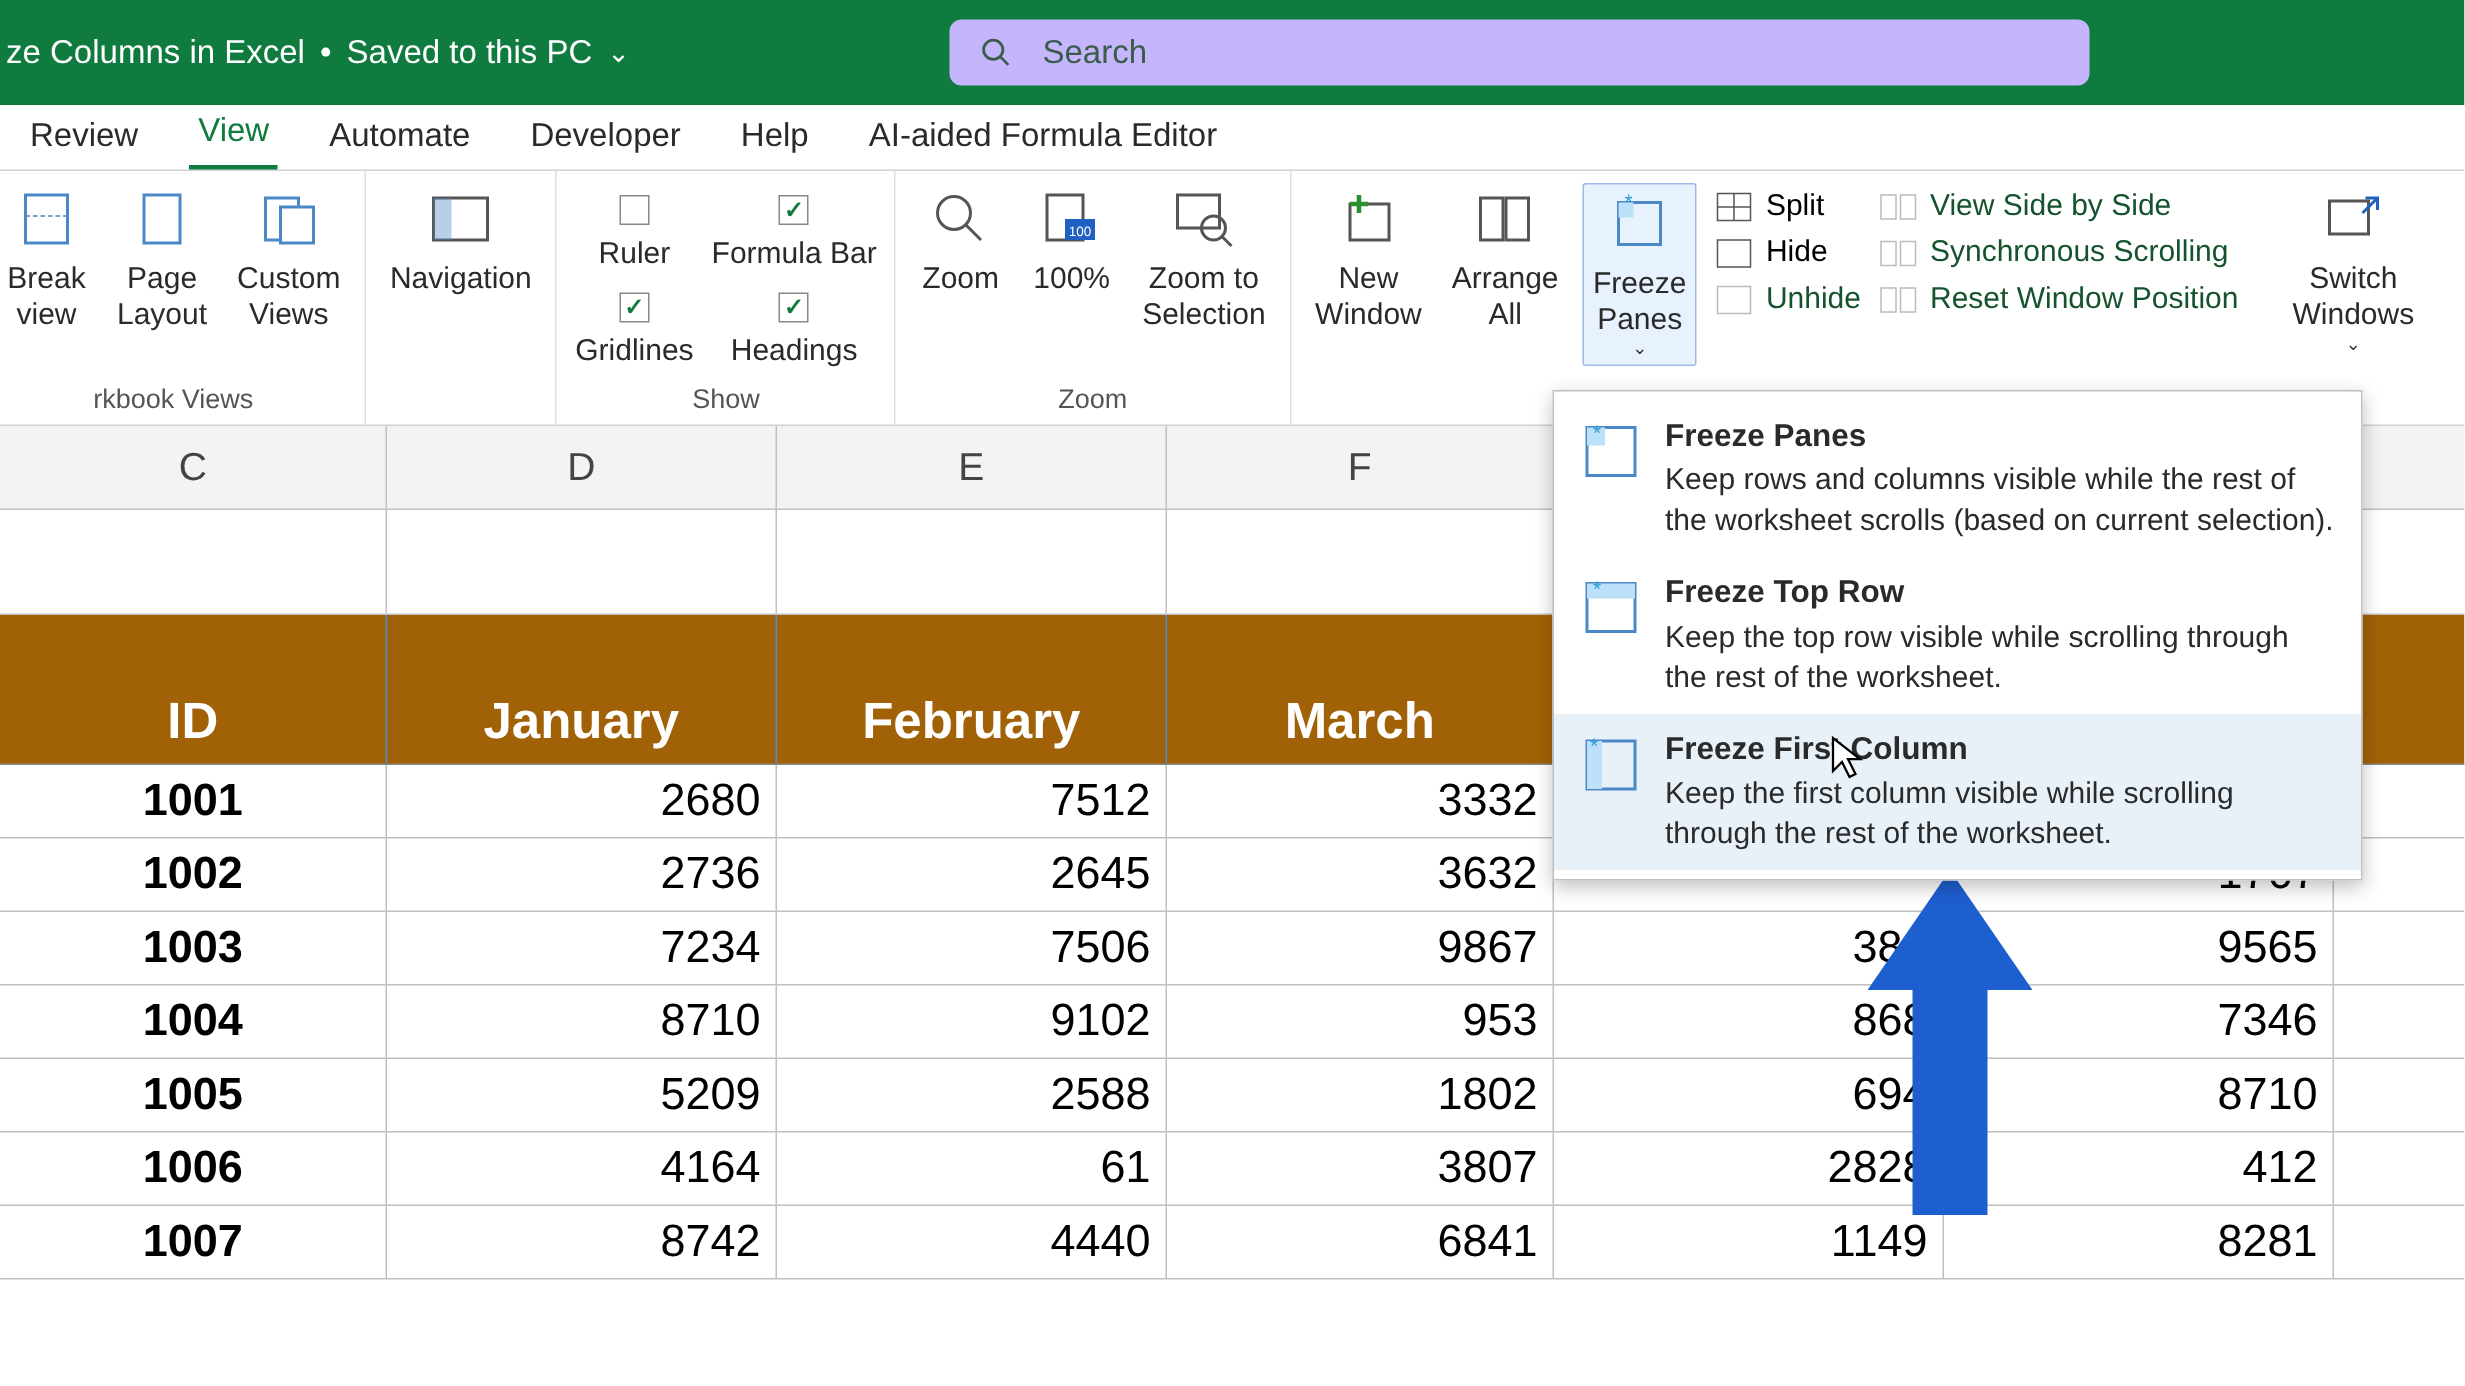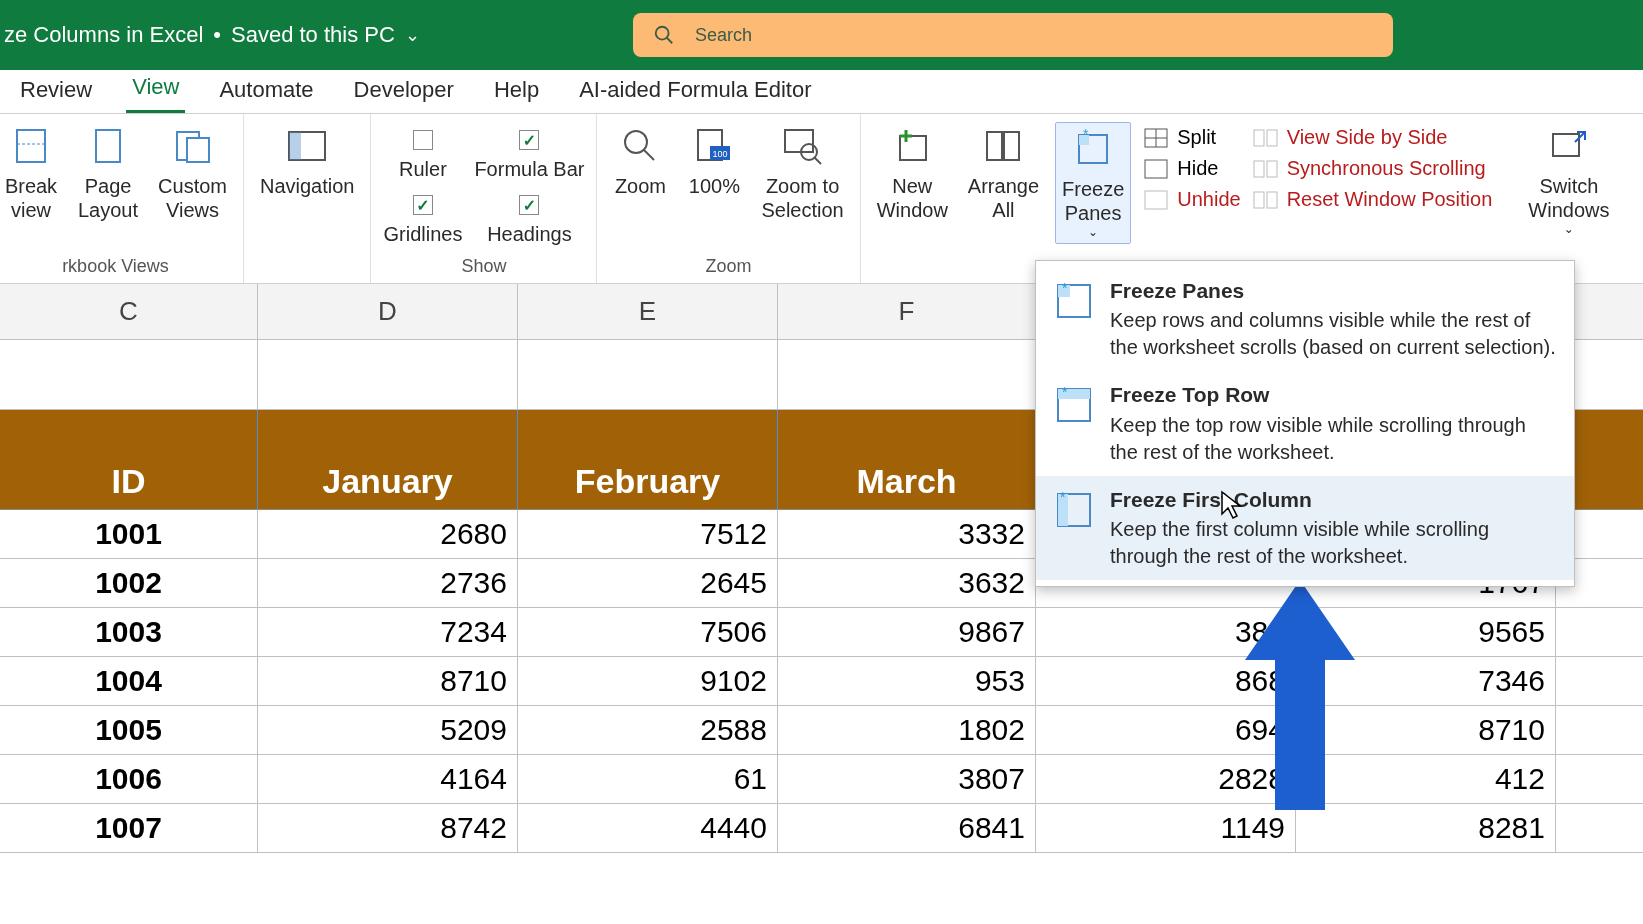--- a/index.html
+++ b/index.html
@@ -1,34 +1,34 @@
 <!DOCTYPE html>
 <html><head>
 <meta charset="utf-8">
 <style>
 * { box-sizing: border-box; margin: 0; padding: 0; font-family: 'Segoe UI', Arial, sans-serif; }
 body { width: 1643px; height: 924px; overflow: hidden; background: #fff; }
 
 .titlebar { height: 70px; background: #0f7b3f; display: flex; align-items: center; color: #fff; padding-left: 0; }
 .titlebar-left { font-size: 22px; padding-left: 4px; flex: 0 0 auto; display:flex; align-items:center; }
 .titlebar-left .chev { margin-left: 10px; font-size: 18px;}
-.searchbox { margin-left: auto; margin-right: 250px; background: #fdba74; height: 44px; width: 760px; border-radius: 8px; display: flex; align-items: center; padding: 0 20px; color: #3a5c48; font-size: 18px; }
+.searchbox { margin-left: auto; margin-right: 250px; background: #c4b5fd; height: 44px; width: 760px; border-radius: 8px; display: flex; align-items: center; padding: 0 20px; color: #3a5c48; font-size: 22px; }
 .searchbox svg { width: 22px; height: 22px; margin-right: 20px; }
 
 .tabs { height: 44px; display: flex; align-items: flex-end; padding-left: 14px; gap: 28px; border-bottom: 1px solid #d0d0d0; font-size: 22px; color: #2a2a2a; }
 .tab { padding: 6px 6px 10px 6px; cursor: pointer; }
 .tab.active { color: #0f7b3f; border-bottom: 3px solid #0f7b3f; font-weight: 400; }
 
 .ribbon { height: 170px; display: flex; border-bottom: 1px solid #d0d0d0; background: #fff; position: relative; }
 .group { border-right: 1px solid #e0e0e0; padding: 8px 12px 4px 12px; display: flex; flex-direction: column; justify-content: space-between; }
 .group-content { display: flex; gap: 12px; align-items: flex-start; flex:1; }
 .group-label { text-align: center; font-size: 18px; color: #555; padding: 4px 0 2px 0; }
 .btn-big { display: flex; flex-direction: column; align-items: center; justify-content: flex-start; width: auto; min-width: 62px; padding: 2px 4px; cursor: pointer; font-size: 20px; color: #2a2a2a; text-align:center; line-height:1.2; }
 .btn-big .icon { width: 44px; height: 44px; margin-bottom: 6px; display:flex; align-items:center; justify-content:center; }
-.btn-big.disabled, .smallrow.disabled { color: #b91c1c; }
+.btn-big.disabled, .smallrow.disabled { color: #14532d; }
 .chk-row { display:flex; flex-direction:column; gap:14px; padding-top:8px; }
 .chk { display:flex; align-items:center; gap:8px; font-size:20px; color:#2a2a2a;flex-direction:column; }
 .chk .box { width:20px; height:20px; border:1.5px solid #888; display:flex; align-items:center; justify-content:center; }
 .chk .box.checked::after { content:"✓"; color:#0f7b3f; font-size:16px; font-weight:bold; }
 .smallrows { display:flex; flex-direction:column; gap:8px; padding-top:4px; }
 .smallrow { display:flex; align-items:center; gap:8px; font-size:20px; cursor:pointer; }
 .smallrow .sicon { width:26px; height:22px; display:flex; align-items:center; justify-content:center; }
 .btn-freeze { border:1px solid #9db8e8; background:#e8f2fe; padding:4px 6px; border-radius:2px; }
 
 .dropdown { position:absolute; left:1035px; top:260px; width:540px; background:#fff; border:1px solid #c0c0c0; box-shadow:0 4px 12px rgba(0,0,0,0.25); z-index:100; padding:6px 0; }

